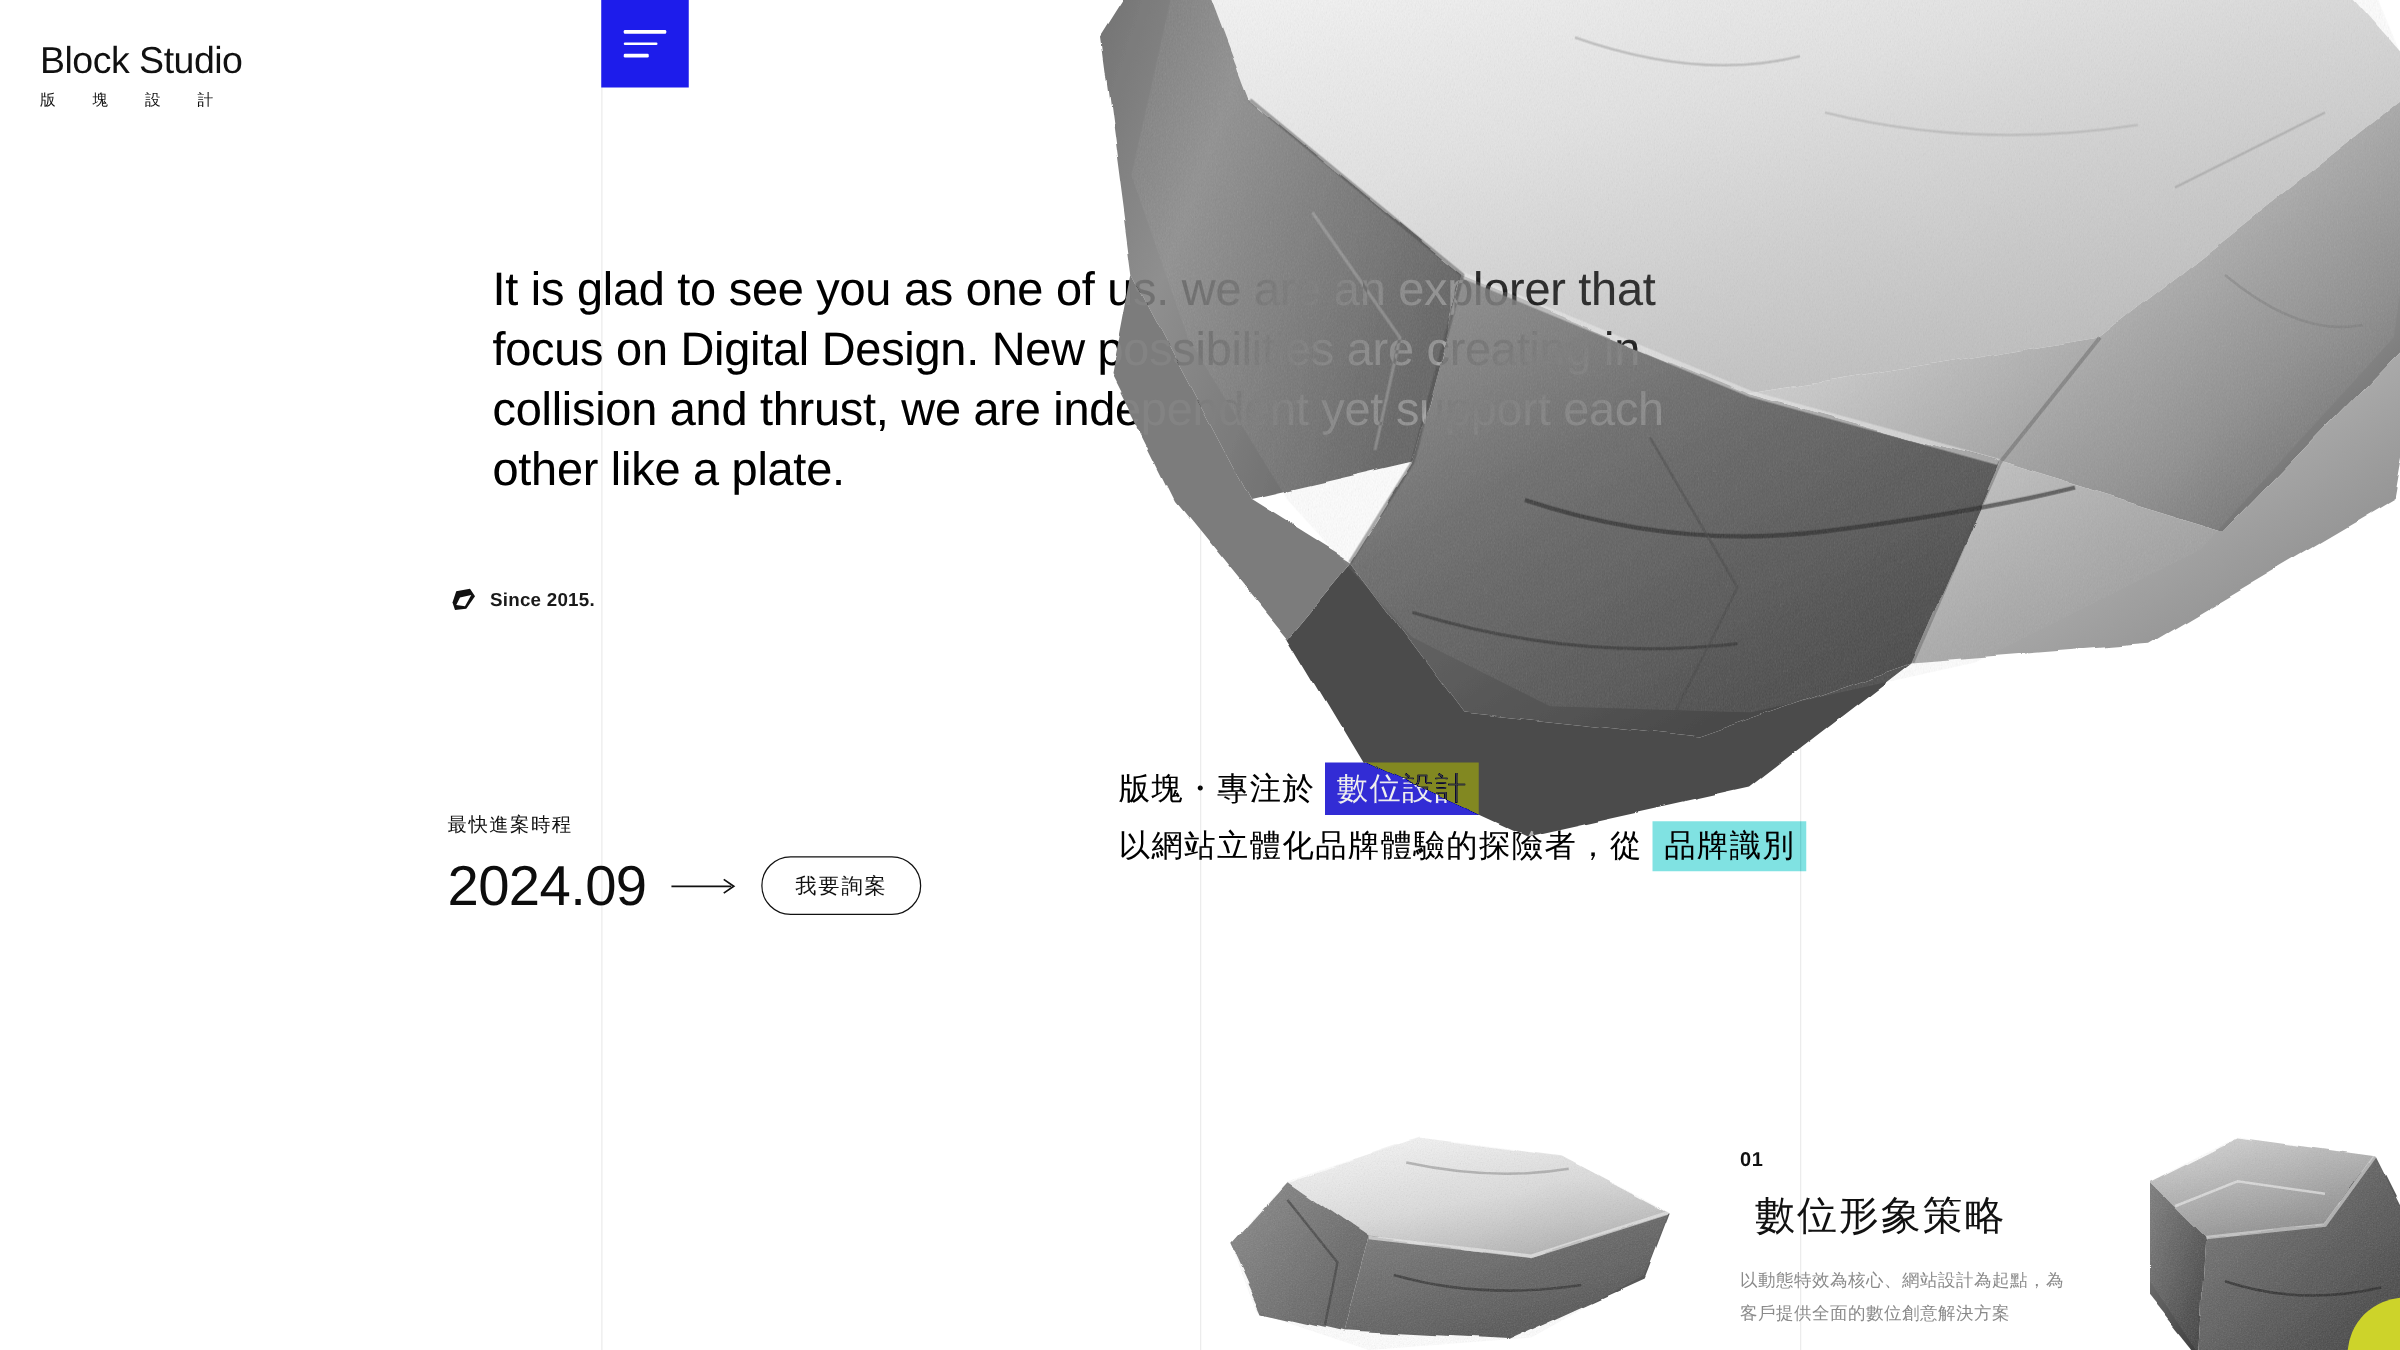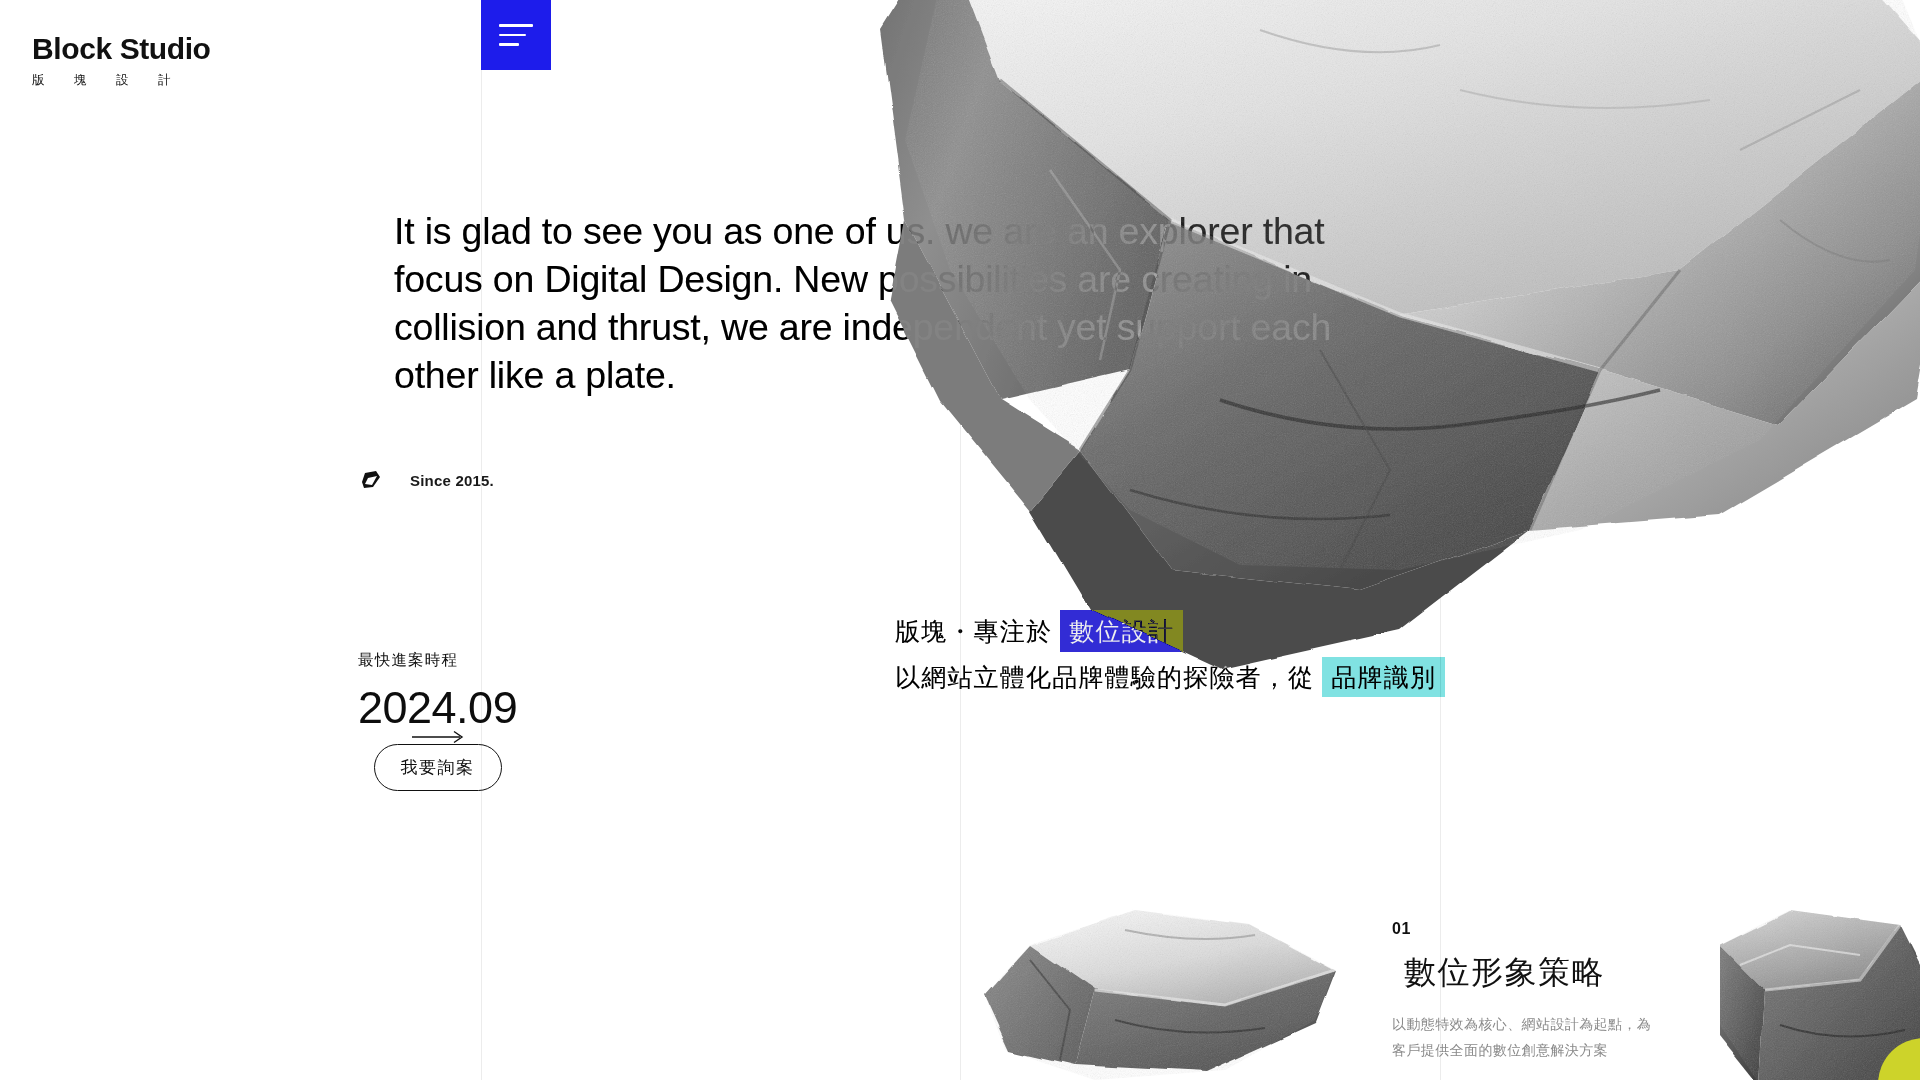--- a/index.html
+++ b/index.html
@@ -15,21 +15,21 @@
   
   .grid-guides { position:absolute; inset:0; z-index:1; pointer-events:none; }
   .guide { position:absolute; top:0; bottom:0; width:1px; background:#ececec; }
   .guide.g1 { left:481px; }
   .guide.g2 { left:960px; }
   .guide.g3 { left:1440px; }
 
   
   .logo { position:absolute; left:32px; top:34px; z-index:40; }
   .logo-main {
-    font-size:30px; font-weight:700; letter-spacing:-0.4px;
+    font-size:30px; font-weight:400; letter-spacing:-0.4px;
     color:#111; line-height:1; white-space:nowrap;
   }
   .logo-sub {
     margin-top:10px; font-size:12.5px; color:#111;
     letter-spacing:13px; white-space:nowrap; line-height:1;
   }
 
   
   .menu-btn {
     position:absolute; left:481px; top:0; width:70px; height:70px;
@@ -56,32 +56,32 @@
   .headline {
     position:absolute; left:358px; top:207px; width:1010px; z-index:20;
     font-size:37.5px; line-height:48px; font-weight:500;
     letter-spacing:-0.2px; color:#fff;
     mix-blend-mode:difference; pointer-events:none;margin-left:36px;
   }
 
   
   .since {
     position:absolute; left:360px; top:470px; z-index:20;
-    display:flex; align-items:center; gap:28px;
+    display:flex; align-items:center; gap:10px;
   }
   .since-label {
     font-size:15px; font-weight:700; color:#1a1a1a; letter-spacing:0.2px;
   }
 
   
   .schedule { position:absolute; left:358px; top:650px; z-index:20; }
   .schedule-label {
     font-size:15.5px; color:#111; letter-spacing:1.2px; font-weight:500;
   }
-  .schedule-row { display:flex; align-items:center; margin-top:14px; gap:0;flex-direction:column; }
+  .schedule-row { display:flex; align-items:center; margin-top:14px; gap:0; }
   .schedule-date {
     font-size:45px; font-weight:300; color:#0d0d0d;
     letter-spacing:-0.5px; line-height:1;
   }
   .schedule-arrow { margin:0 16px 0 20px; display:flex; align-items:center; }
   .inquiry-btn {
     border:1.4px solid #111; border-radius:40px; background:transparent;
     padding:11px 26px; font-size:17px; color:#111; cursor:pointer;
     font-family:inherit; letter-spacing:1.5px; white-space:nowrap;
   }

